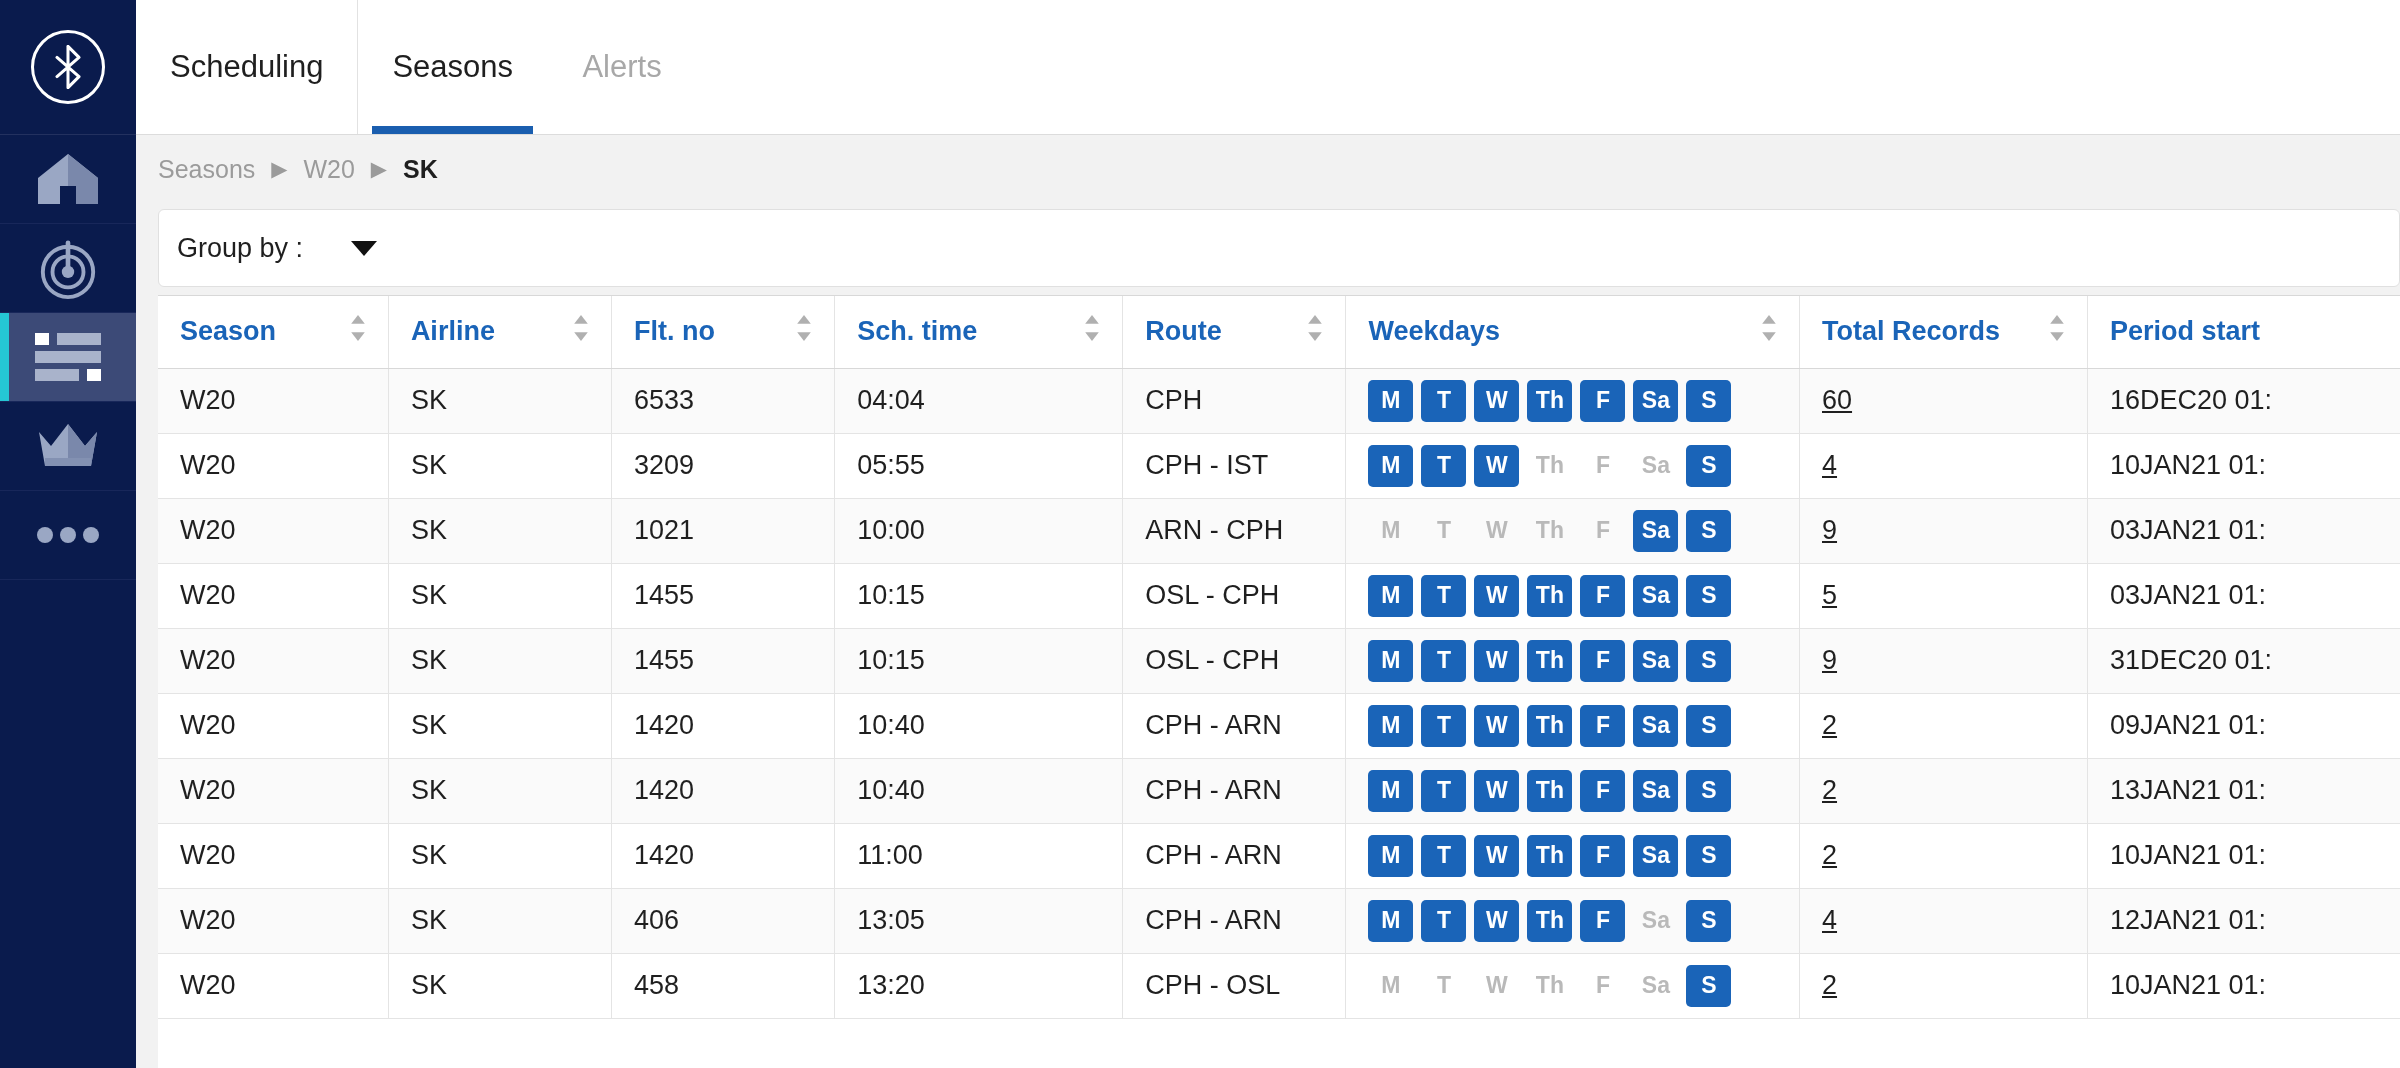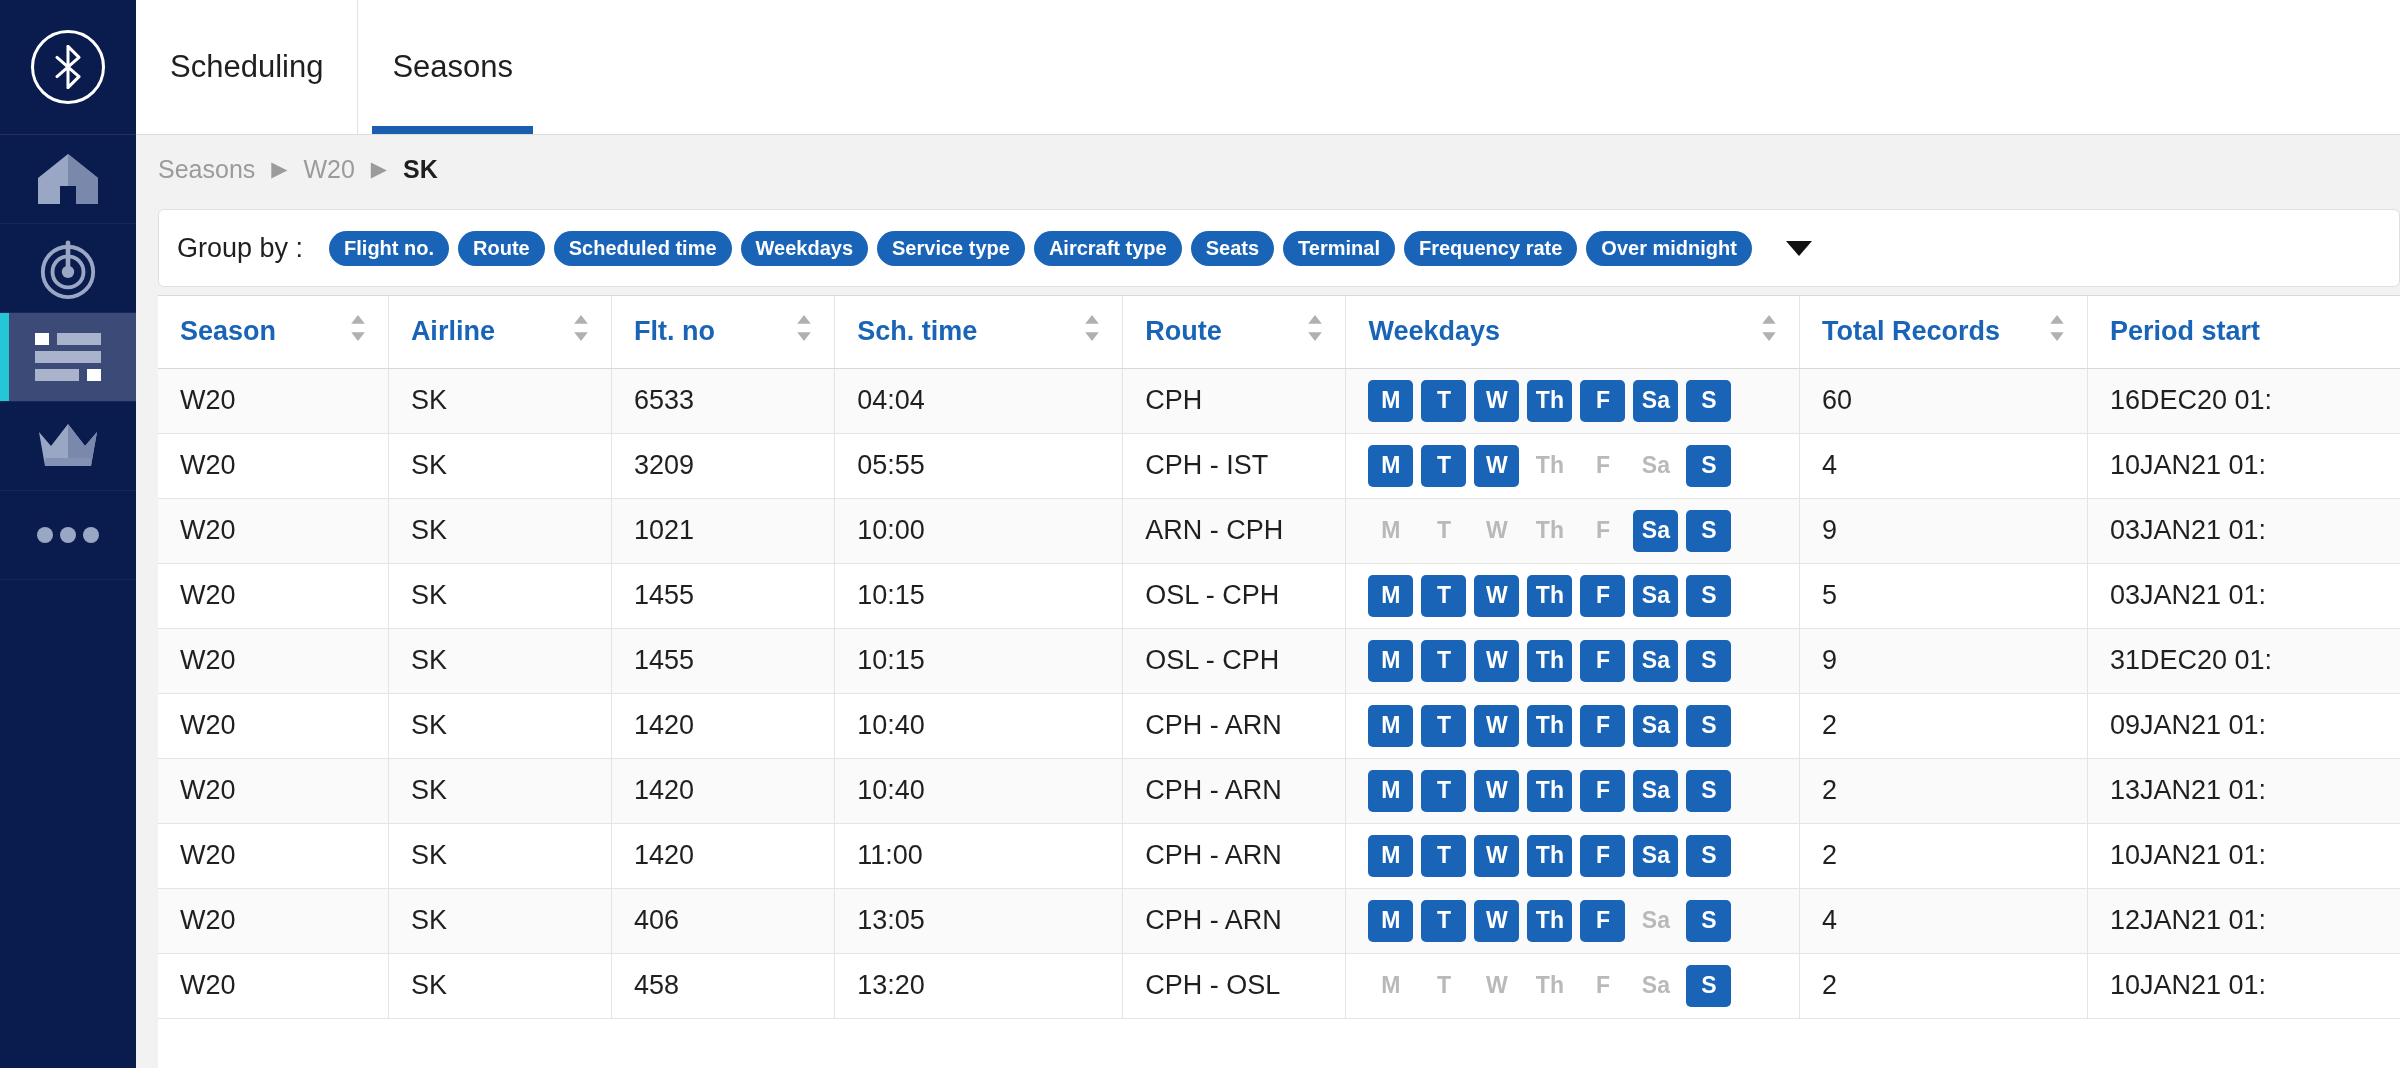--- a/index.html
+++ b/index.html
@@ -147,21 +147,21 @@
     font-weight: bold;
     height: 72px;
     background: #ffffff;
     border-bottom: 1px solid #d8d8d8;
     vertical-align: middle;
   }
   .th-inner { display: flex; align-items: center; justify-content: space-between; gap: 10px; }
   .sort-ic { display: inline-block; width: 16px; flex: 0 0 16px; }
   tbody tr.odd td { background: #fafafa; }
   tbody tr.even td { background: #ffffff; }
-  td.num { text-align: right; }
+  td.num { text-align: right; text-decoration: underline; }
 
   .wd-row { display: flex; gap: 8px; align-items: center; }
   .wd {
     width: 45px; height: 42px;
     border-radius: 5px;
     display: flex; align-items: center; justify-content: center;
     font-size: 23px; font-weight: bold;
     color: #b9b9b9; background: transparent;
   }
   .wd.on { background: #1a64b8; color: #ffffff; }
@@ -245,46 +245,37 @@
 
   <div class="main">
 
     <div class="tabbar">
       <div class="tab plain">
         <span>Scheduling</span>
       </div>
       <div class="tab selected no-border">
         <span>Seasons</span>
       </div>
+      <div class="tab dim no-border">
+        <span>Alerts</span>
+      </div>
     </div>
 
     <div class="breadcrumb">
       <span class="crumb">Seasons</span>
       <span class="crumb-sep">▶</span>
       <span class="crumb">W20</span>
       <span class="crumb-sep">▶</span>
       <span class="crumb current">SK</span>
     </div>
 
     <div class="content">
 
       <div class="groupby-card">
         <span class="groupby-label">Group by :</span>
-        <div class="chips" id="chip-list">
-            <span class="chip">Flight no.</span>
-            <span class="chip">Route</span>
-            <span class="chip">Scheduled time</span>
-            <span class="chip">Weekdays</span>
-            <span class="chip">Service type</span>
-            <span class="chip">Aircraft type</span>
-            <span class="chip">Seats</span>
-            <span class="chip">Terminal</span>
-            <span class="chip">Frequency rate</span>
-            <span class="chip">Over midnight</span>
-          </div>
         <span class="chips-caret"></span>
       </div>
 
       <div class="table-wrap">
         <table class="grid">
           <colgroup>
             <col class="c-season">
               <col class="c-airline">
               <col class="c-flt">
               <col class="c-sch">

